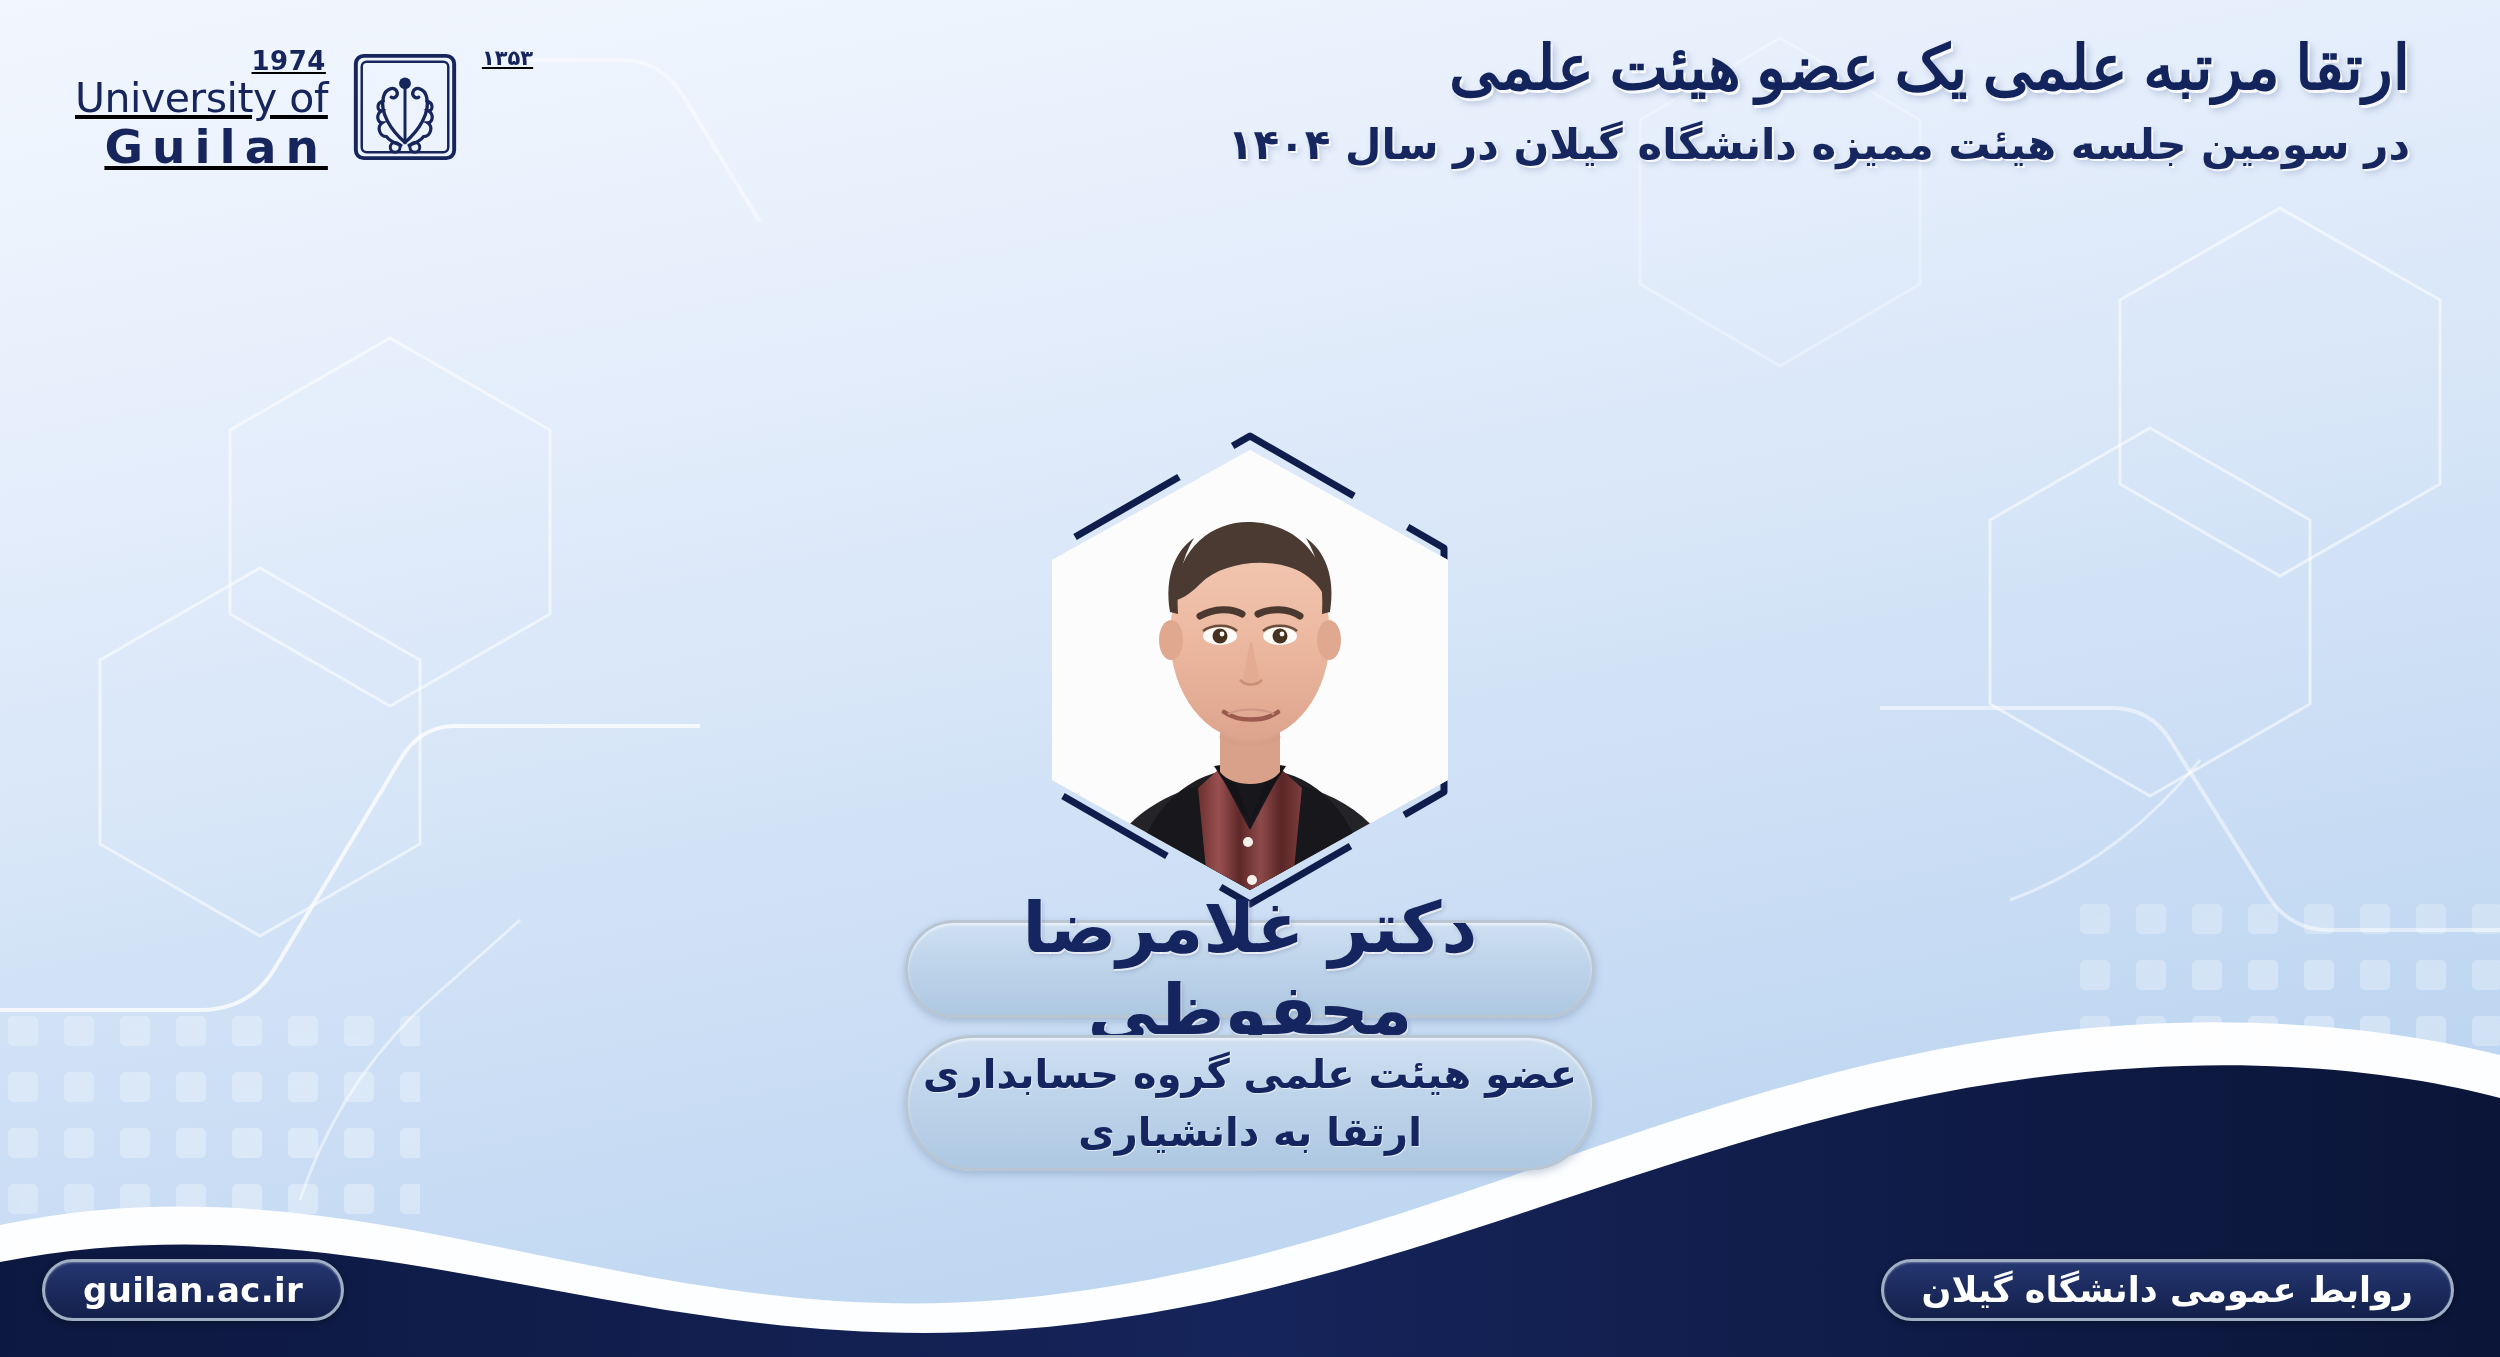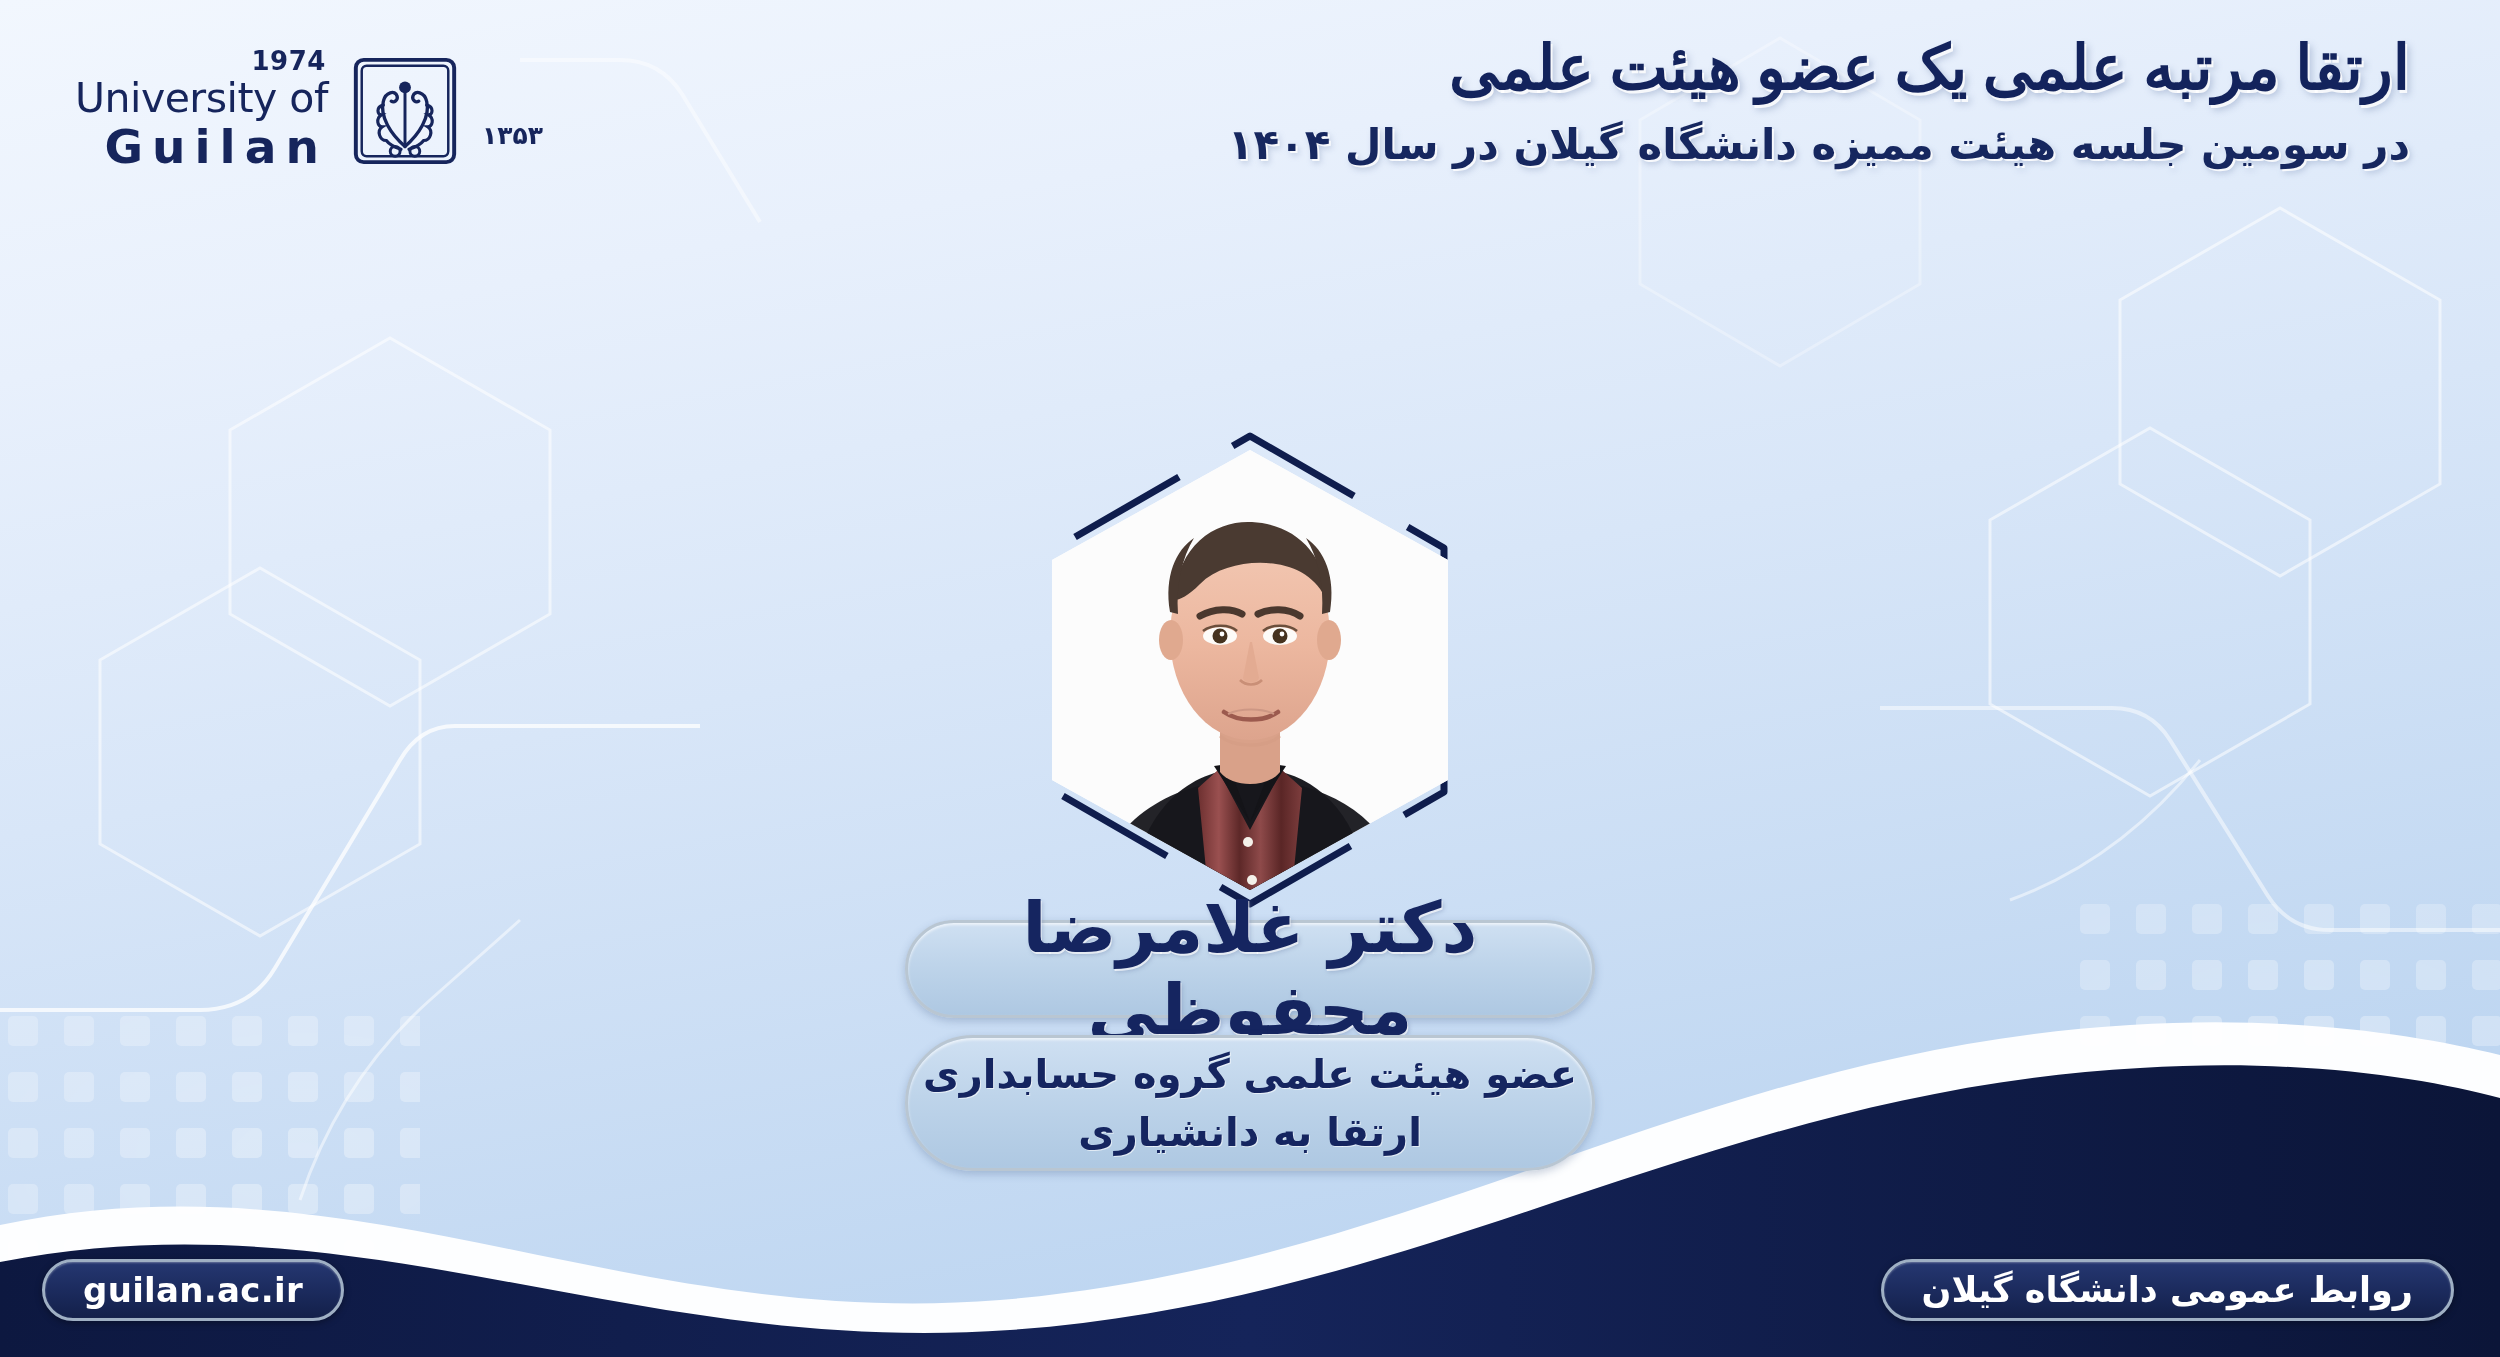--- a/index.html
+++ b/index.html
@@ -20,42 +20,43 @@
   
   .bg-layer{ position:absolute; inset:0; pointer-events:none; }
   .bg-layer svg{ display:block; width:100%; height:100%; }
 
   
   .header{
     position:absolute; top:0; left:0; right:0; height:300px;
   }
   .logo{
     position:absolute; top:48px; left:75px;
-    display:flex; align-items:flex-end; gap:18px;
+    display:flex; align-items:flex-start; gap:18px;
     direction:ltr;
+    text-decoration:underline;
   }
   .logo-en{
     text-align:right;
     color:#16255c;
     font-family:"DejaVu Sans","Liberation Sans",sans-serif;
     line-height:1;
   }
   .logo-en .year{
     display:block; font-size:26px; font-weight:700;
     letter-spacing:.5px; margin-bottom:4px; margin-right:2px;
   }
   .logo-en .l1{ display:block; font-size:41px; font-weight:400; letter-spacing:-.5px; }
   .logo-en .l2{ display:block; font-size:47px; font-weight:700; letter-spacing:9px; margin-top:4px; }
 
   .logo-mark{ width:118px; height:118px; flex:0 0 auto; }
   .logo-fa{
     text-align:left; color:#16255c; direction:rtl;
     line-height:1;
   }
-  .logo-fa .yr{ display:block; font-size:25px; font-weight:700; margin-bottom:22px; }
+  .logo-fa .yr{ display:block; font-size:21px; font-weight:700; margin-bottom:22px; }
   .logo-fa .nm{ display:block; font-size:50px; font-weight:700; }
 
   .titles{
     position:absolute; top:30px; right:90px;
     text-align:right; direction:rtl;
   }
   .title-main{
     font-size:62px; font-weight:700; color:#13235c;
     letter-spacing:0; line-height:1.25;
     text-shadow: 2px 3px 0 rgba(255,255,255,.85), 4px 5px 7px rgba(120,140,180,.45);

